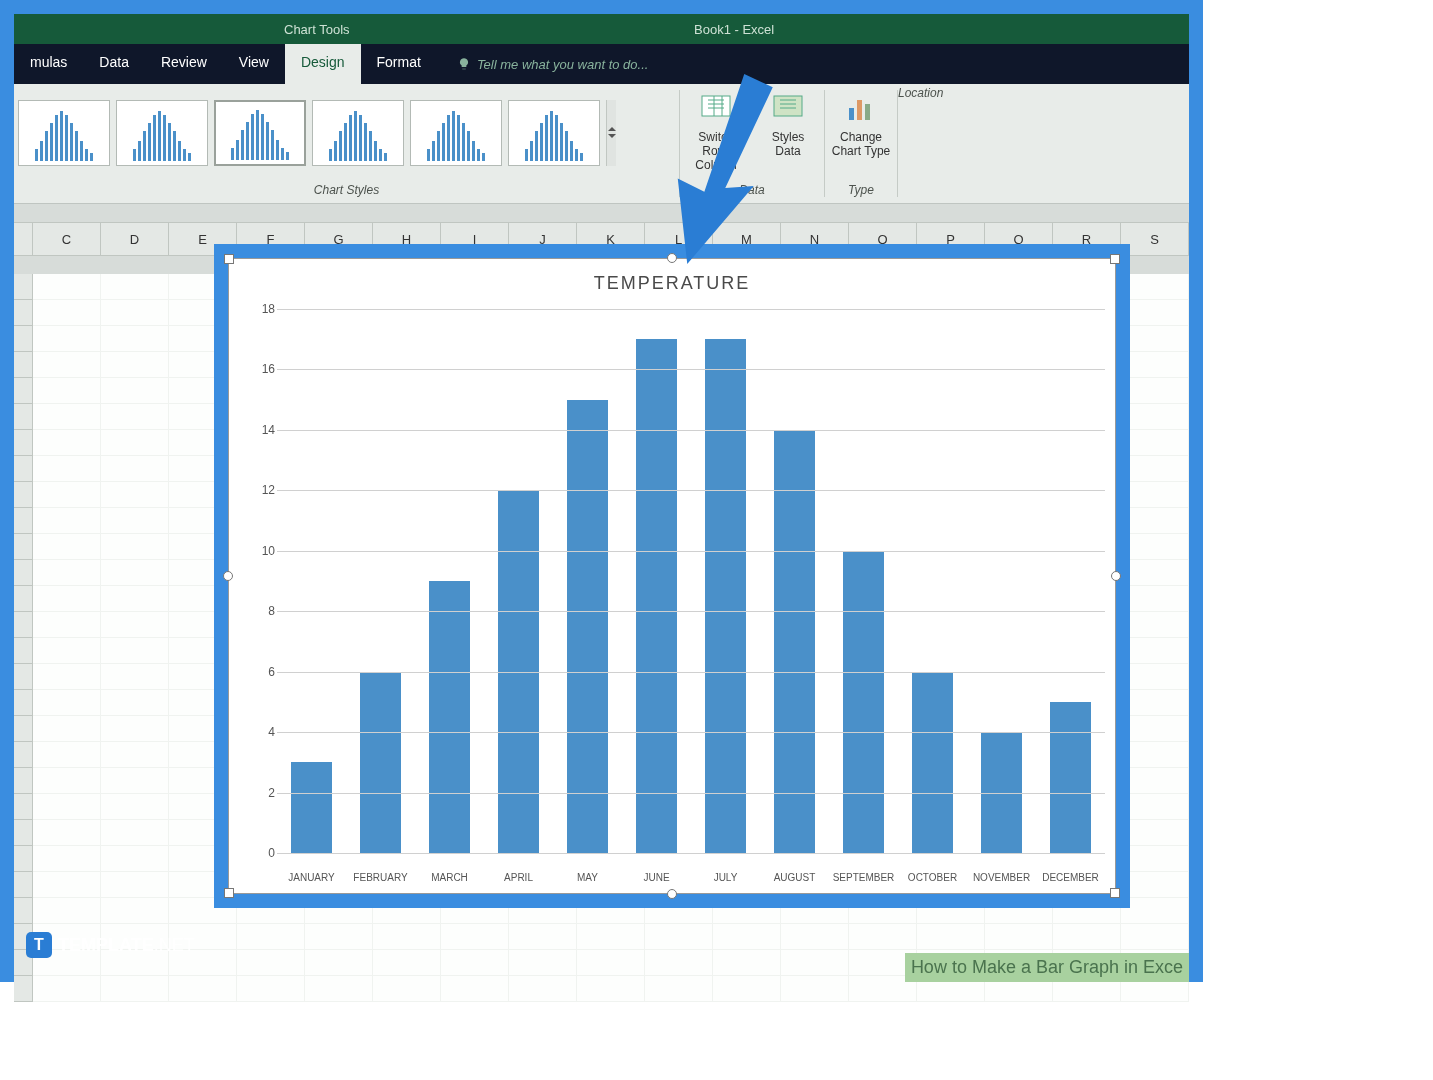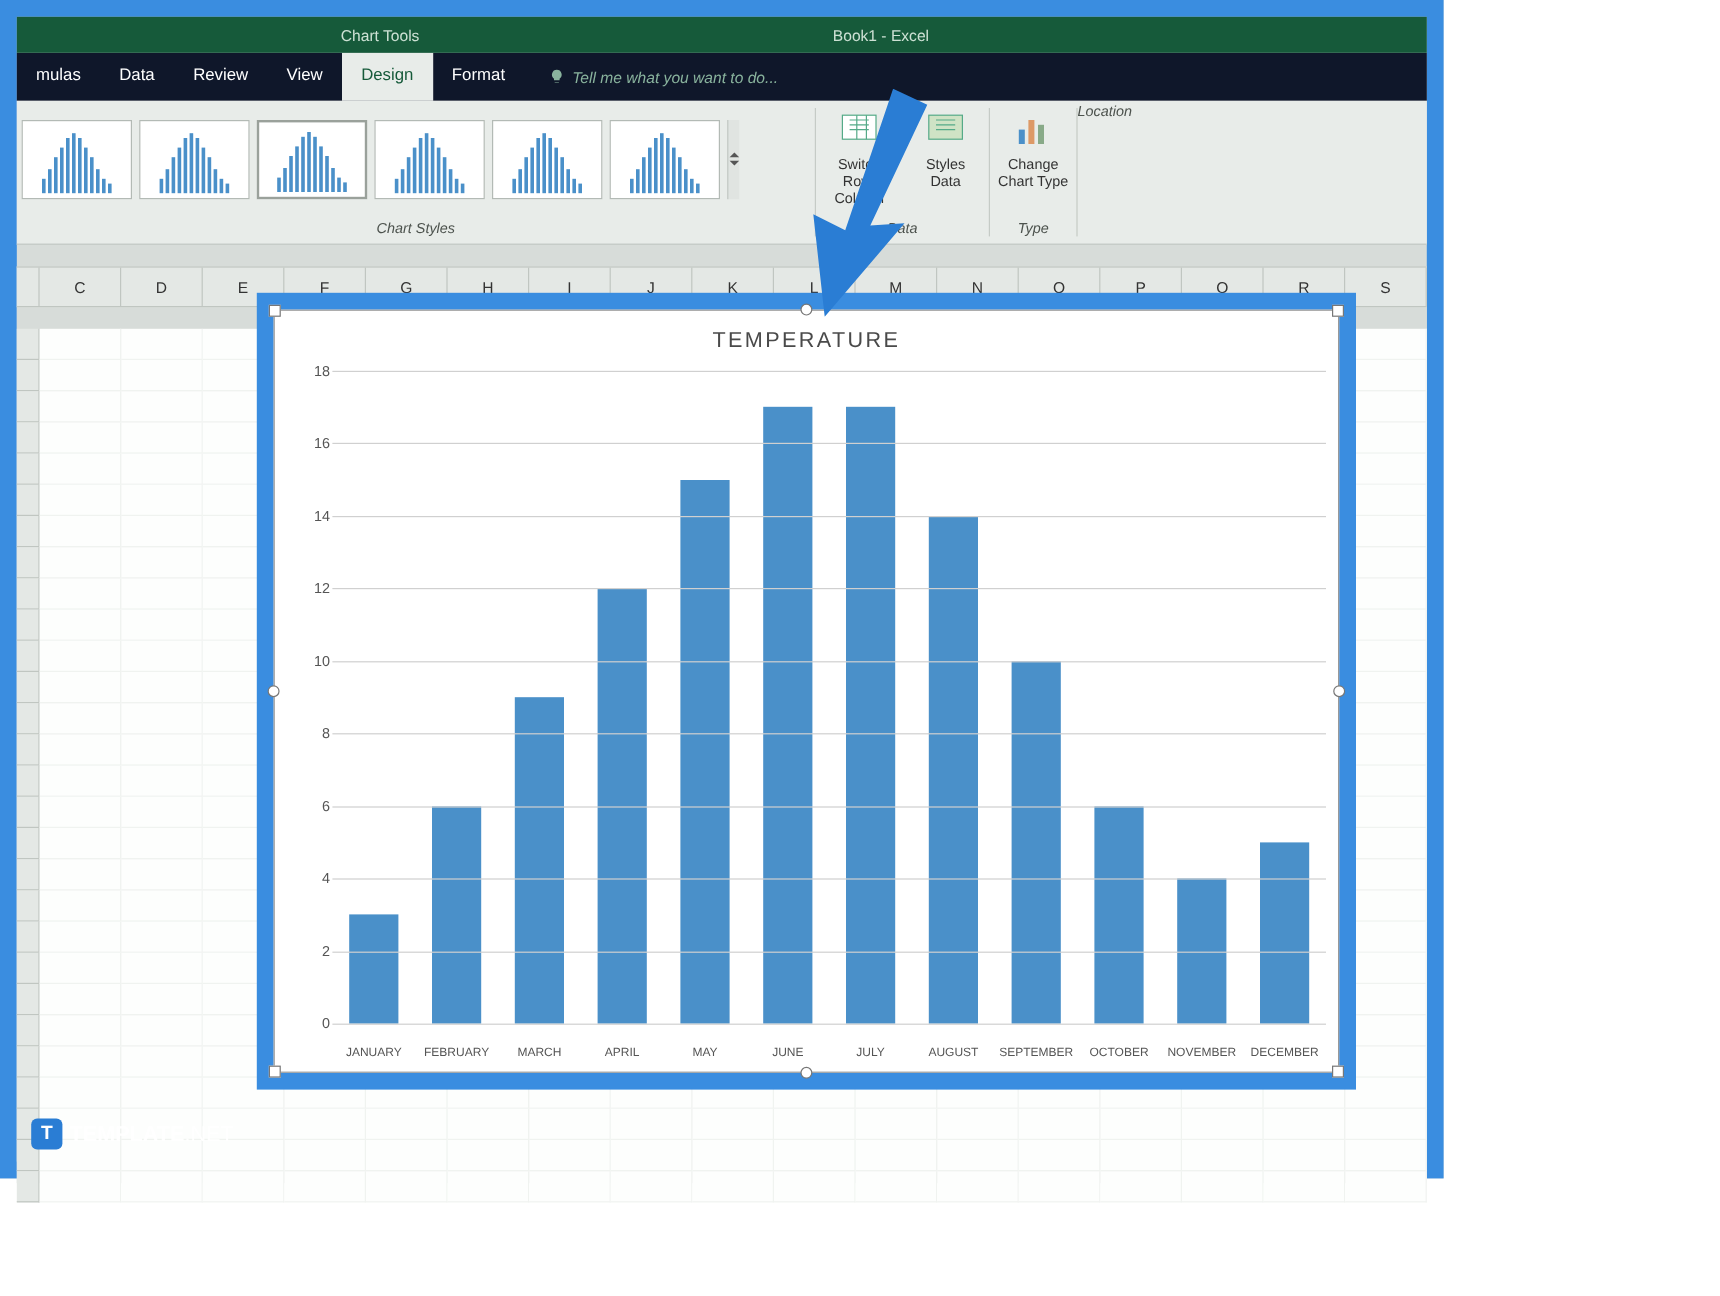--- a/index.html
+++ b/index.html
@@ -807,20 +807,21 @@
           <div class="cell"></div>
           <div class="cell"></div>
           <div class="cell"></div>
           <div class="cell"></div>
           <div class="cell"></div>
           <div class="cell"></div>
           <div class="cell"></div>
           <div class="cell"></div>
         </div>
       </div>
+    <div class="wiki-strip">How to Make a Bar Graph in Exce</div>
   </div>
 
   <div class="chart-frame-border">
     <div class="chart-obj">
       <div class="handle h-n"></div>
       <div class="handle h-s"></div>
       <div class="handle h-e"></div>
       <div class="handle h-w"></div>
       <div class="handle h-ne"></div>
       <div class="handle h-nw"></div>

